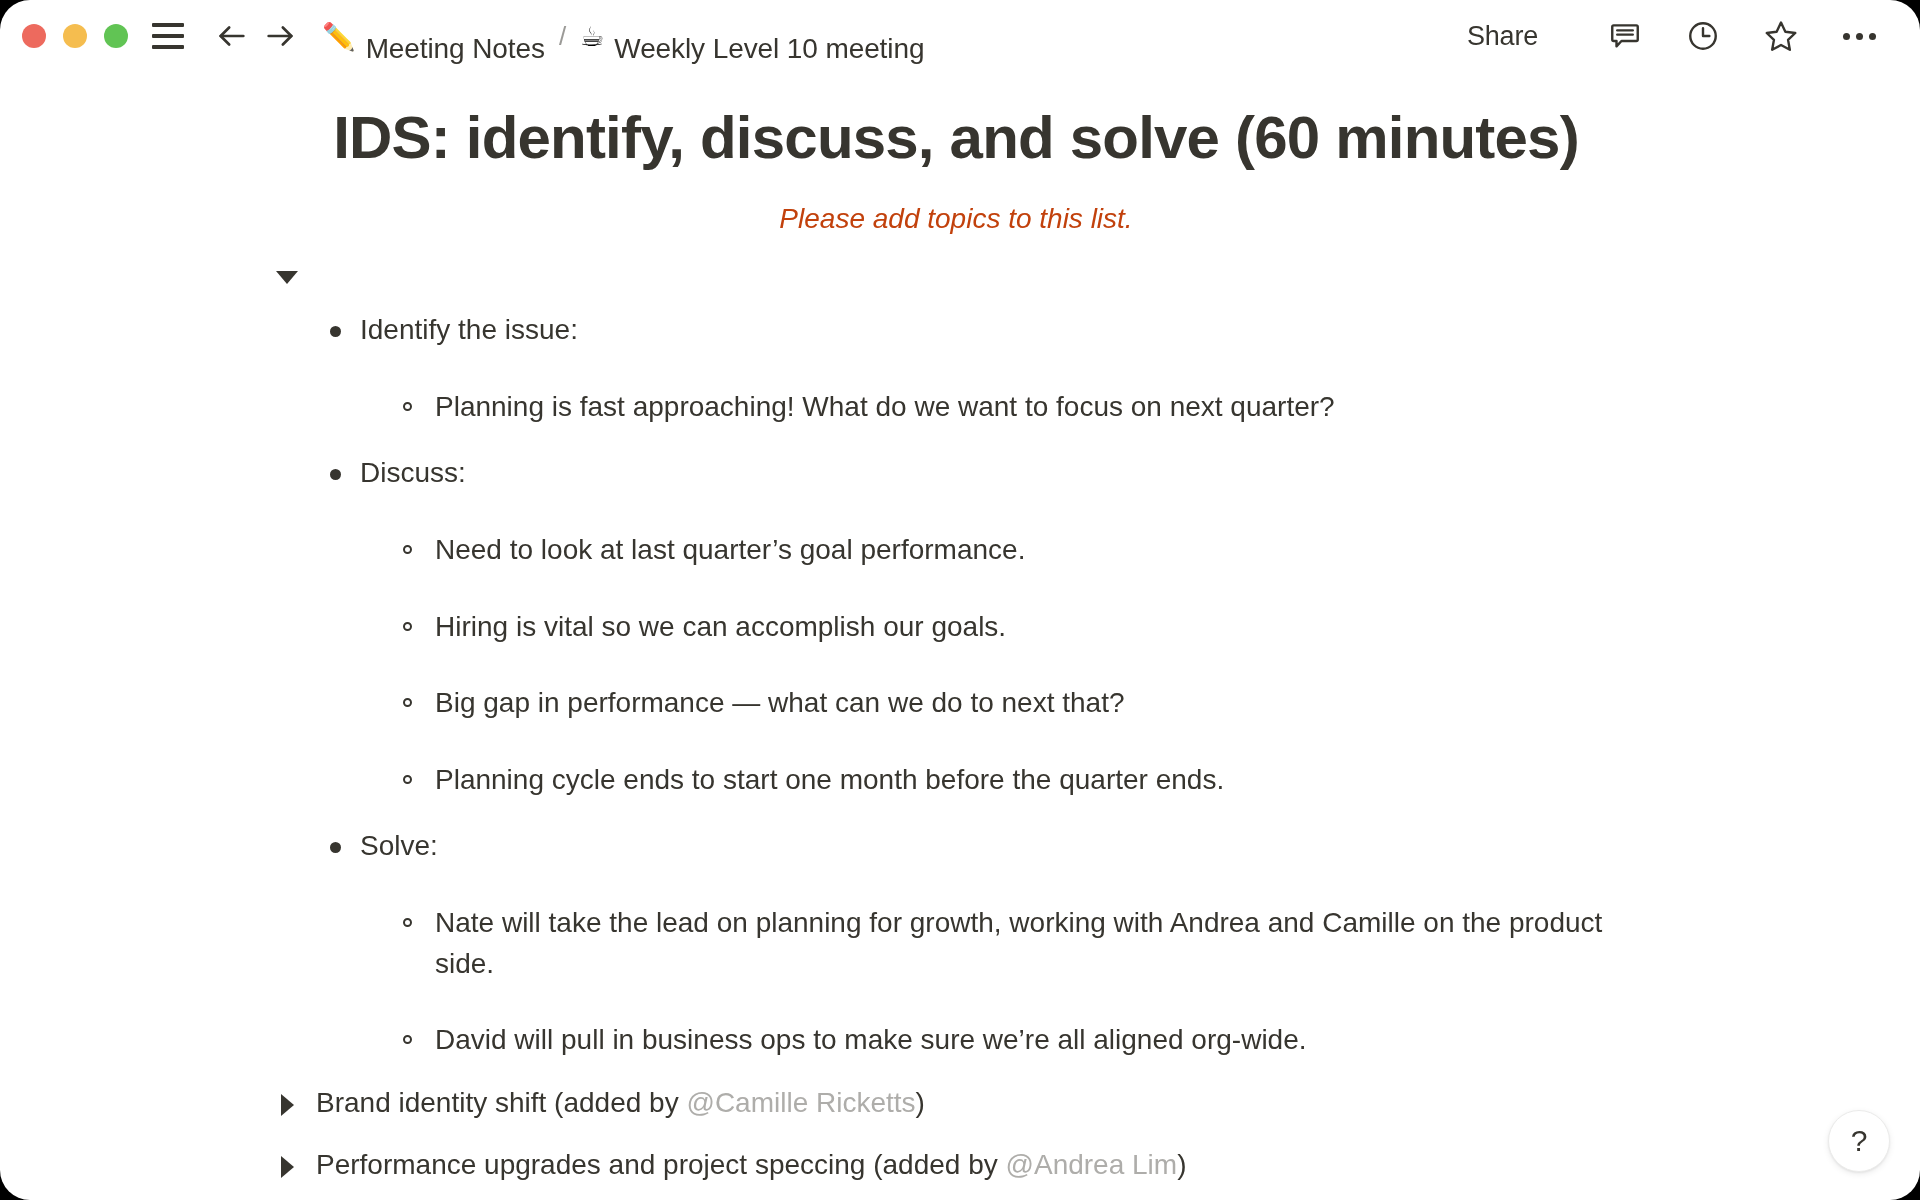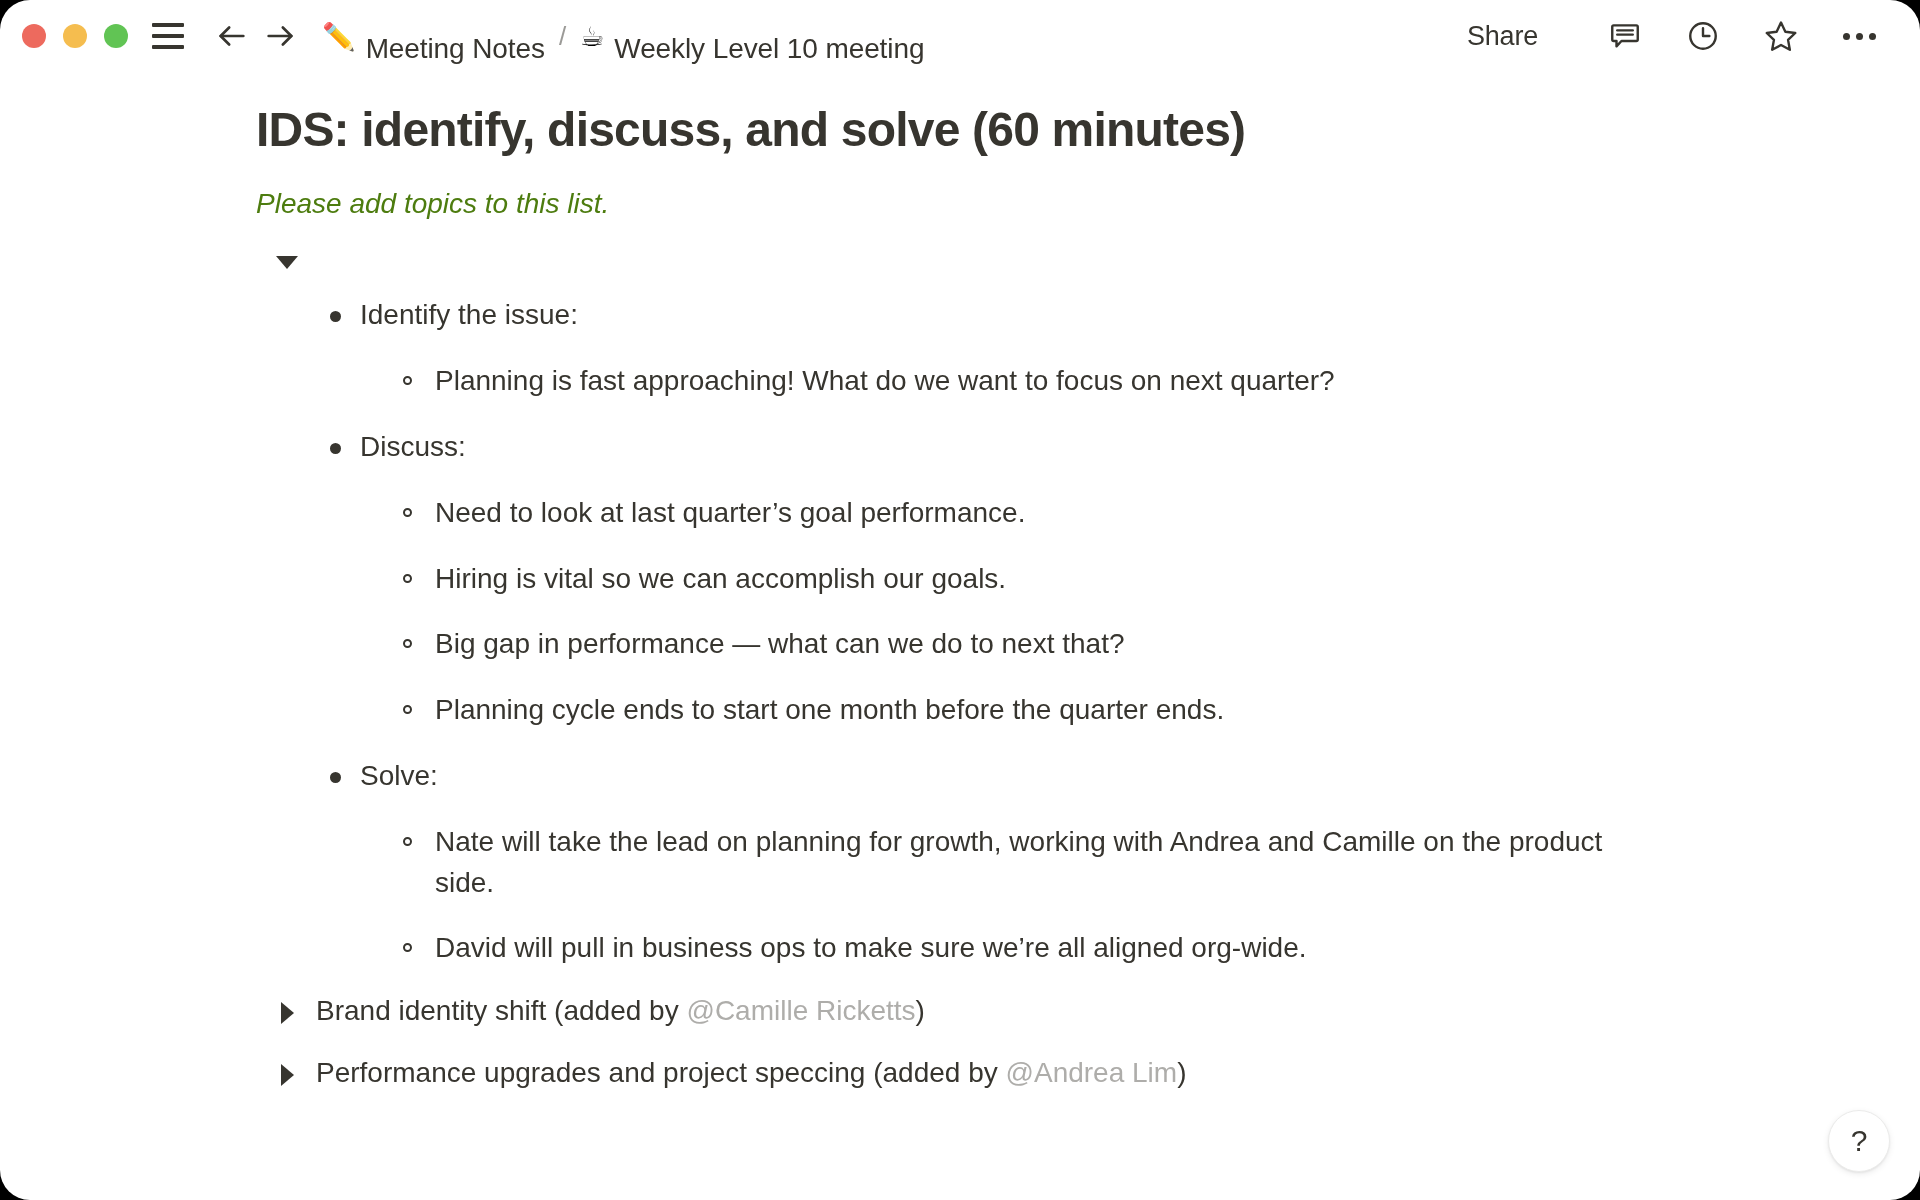--- a/index.html
+++ b/index.html
@@ -149,34 +149,36 @@
   
   #content {
     padding: 28px 0 0 0;
   }
   .doc {
     width: 1400px;
     margin: 0 0 0 256px;
   }
 
   h1.page-title {
-    font-size: 48px;
+    font-size: 60px;
     font-weight: 700;
     color: #37352f;
     margin: 0 0 0 0;
     line-height: 1.25;
     letter-spacing: -0.8px;
+    text-align: center;
   }
 
   .subtitle {
     font-style: italic;
     font-size: 28px;
-    color: #4d7c0f;
+    color: #c2410c;
     margin: 24px 0 0 0;
     line-height: 1.4;
+    text-align: center;
   }
 
   
   .toggle-row {
     display: flex;
     align-items: flex-start;
     margin-top: 22px;
   }
   .toggle-caret {
     width: 34px;
@@ -235,21 +237,21 @@
   }
   .lbl-bold { font-weight: 400; margin-top: 32px; }
 
   ul.lvl2 {
     list-style: none;
     margin: 0;
     padding: 0 0 0 43px;
   }
   ul.lvl2 > li {
     position: relative;
-    margin-top: 25px;
+    margin-top: 36px;
     font-size: 28px;
     color: #37352f;
     line-height: 1.45;
     padding-left: 32px;
     font-weight: 400;
   }
   ul.lvl2 > li > .bullet-ring {
     position: absolute;
     left: 0;
     top: 15px;

